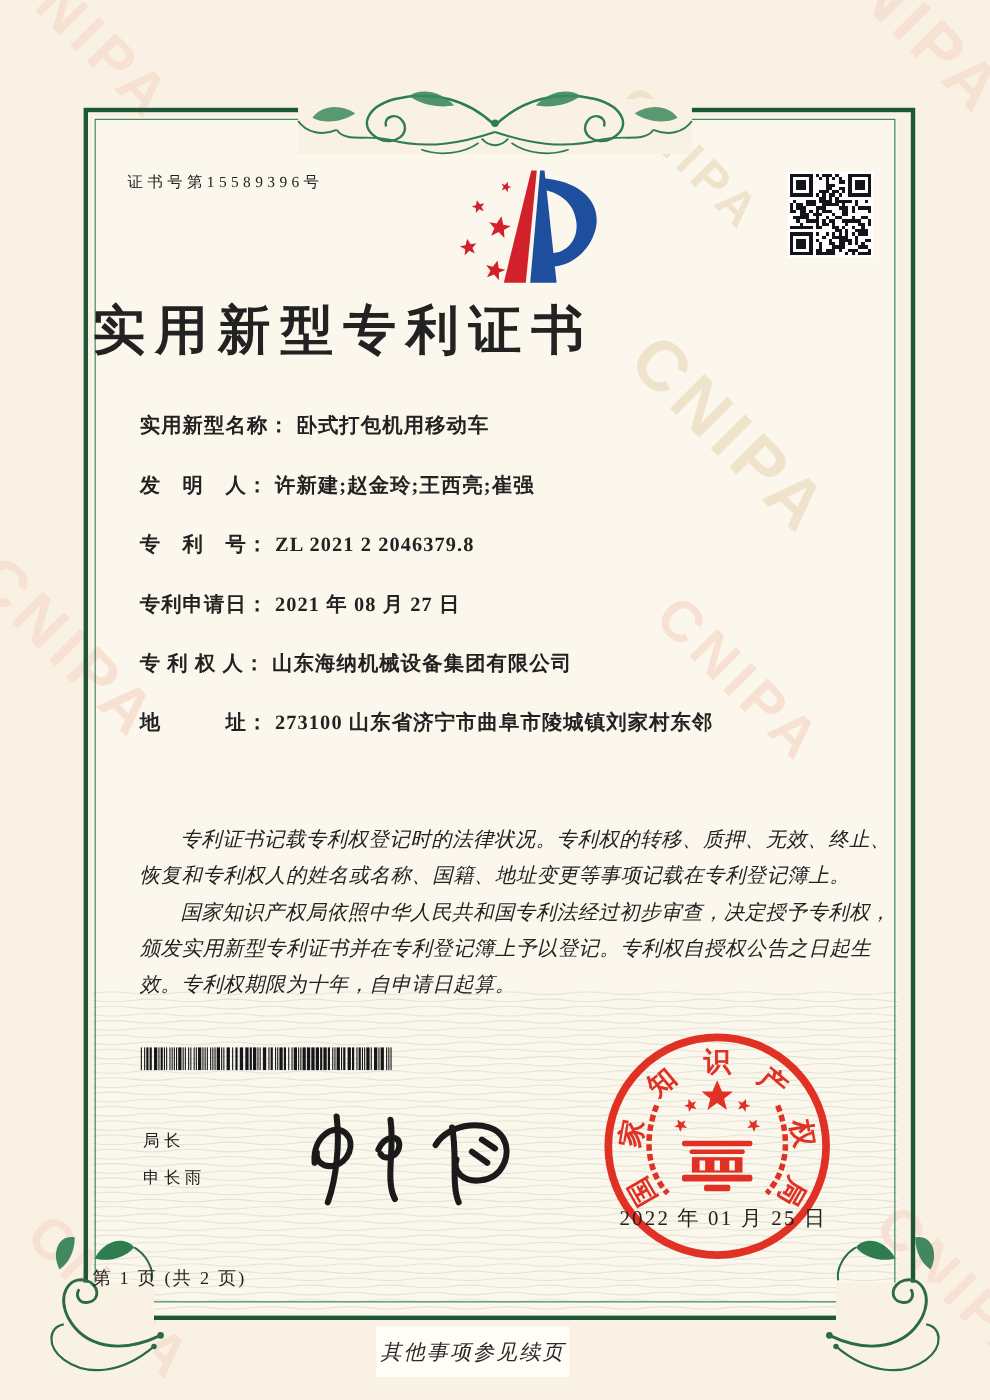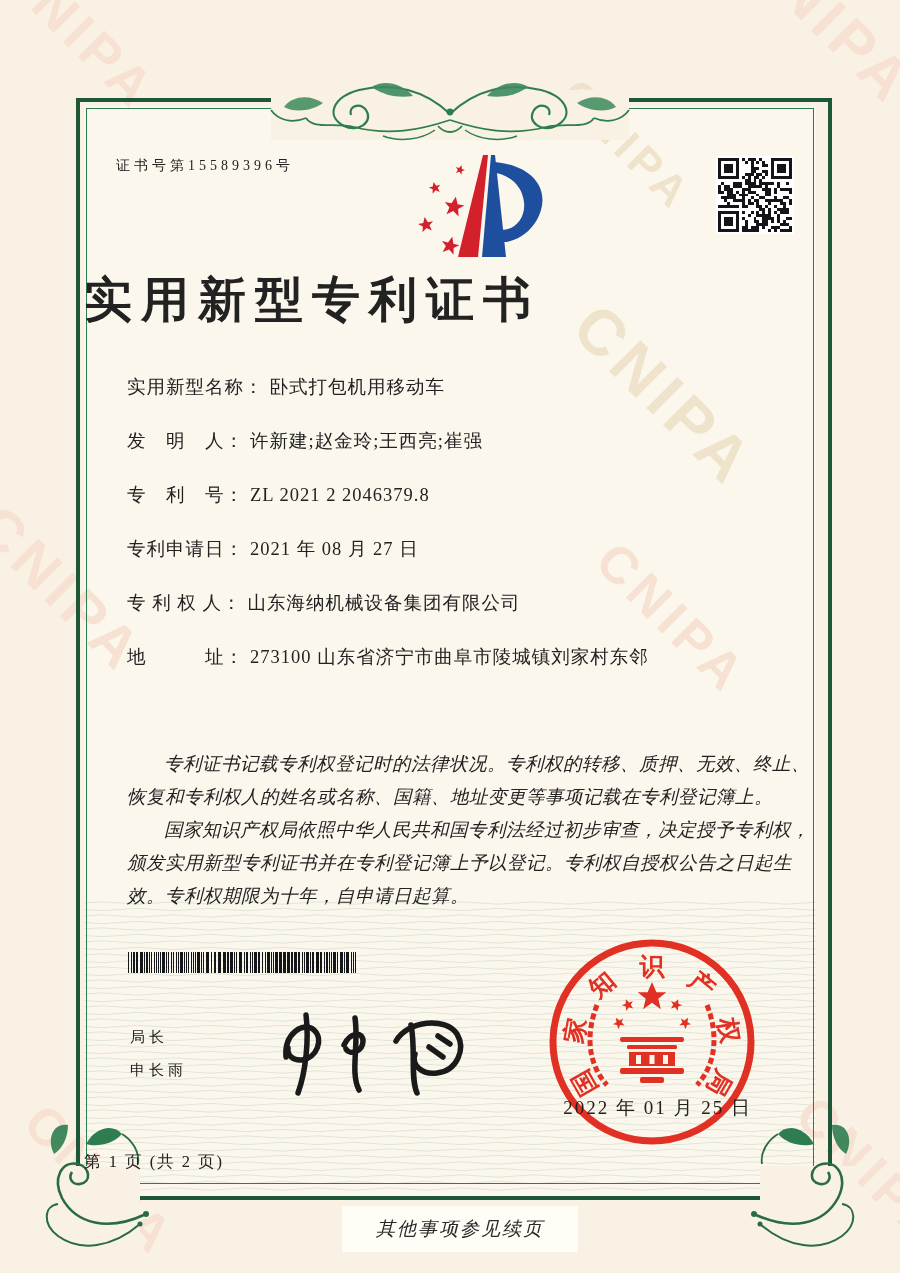--- a/index.html
+++ b/index.html
@@ -20,42 +20,42 @@
                border:1px solid #2e7d50;z-index:4;}
   .flourish{position:absolute;left:255px;top:70px;z-index:5;}
   .corner-orn{position:absolute;z-index:5;}
   .corner-orn.right{transform:scaleX(-1);}
   
   .cert-no{position:absolute;left:116px;top:157px;font-size:14px;letter-spacing:4px;z-index:6;}
   .logo{position:absolute;left:388px;top:150px;z-index:6;}
   .qr{position:absolute;left:716px;top:156px;z-index:6;background:#fff;padding:2px;}
   .title{position:absolute;left:84px;top:268px;width:732px;text-align:left;
          font-size:48px;font-weight:bold;letter-spacing:9px;z-index:6;}
-  .fields{position:absolute;left:127px;top:374px;width:700px;z-index:6;font-size:18.5px;}
+  .fields{position:absolute;left:127px;top:374px;width:700px;z-index:6;font-size:18.5px;font-weight:bold;}
   .field-row{height:54px;letter-spacing:1px;}
   .field-row .lbl{display:inline-block;}
   .field-row .val{margin-left:6px;}
   .grant-cell{display:inline-block;width:253px;}
   .paras{position:absolute;left:127px;top:748px;width:690px;z-index:6;
          font-size:18.5px;line-height:33px;font-style:italic;letter-spacing:0.5px;}
   .paras p{margin:0;text-indent:2em;}
   .barcode{position:absolute;left:127px;top:952px;z-index:6;}
   .officer{position:absolute;left:130px;top:1028px;z-index:6;
            font-family:"Liberation Sans","DejaVu Sans",sans-serif;
            font-size:15px;letter-spacing:4px;color:#1c1c1c;}
   .officer div{margin-bottom:14px;}
   .signature{position:absolute;left:258px;top:1005px;z-index:7;}
   .seal{position:absolute;left:545px;top:935px;z-index:6;opacity:0.94;}
   .seal-ch{font-size:25px;font-weight:bold;fill:#e02418;text-anchor:middle;
            dominant-baseline:central;font-family:"Liberation Serif",serif;}
   .seal-date{position:absolute;left:550px;top:1095px;width:215px;text-align:center;
              font-size:19px;letter-spacing:2px;color:#23201d;z-index:7;}
   .page-num{position:absolute;left:84px;top:1151px;width:732px;text-align:left;
             font-size:16.5px;letter-spacing:2px;z-index:6;}
-  .cont-box{position:absolute;left:342px;top:1206px;width:236px;height:46px;background:#fffdf6;
+  .cont-box{position:absolute;left:342px;top:1206px;width:176px;height:46px;background:#fffdf6;
             display:flex;align-items:center;justify-content:center;z-index:6;}
   .cont-note{font-size:19px;font-style:italic;letter-spacing:2px;color:#2a2a2a;}
 </style>
 </head>
 <body>
 
 <div class="page">
 
   <span class="wm wm-pink" style="left:-18px;top:0px;font-size:54px;">CNIPA</span>
   <span class="wm wm-pink" style="left:722px;top:-16px;font-size:60px;">CNIPA</span>

